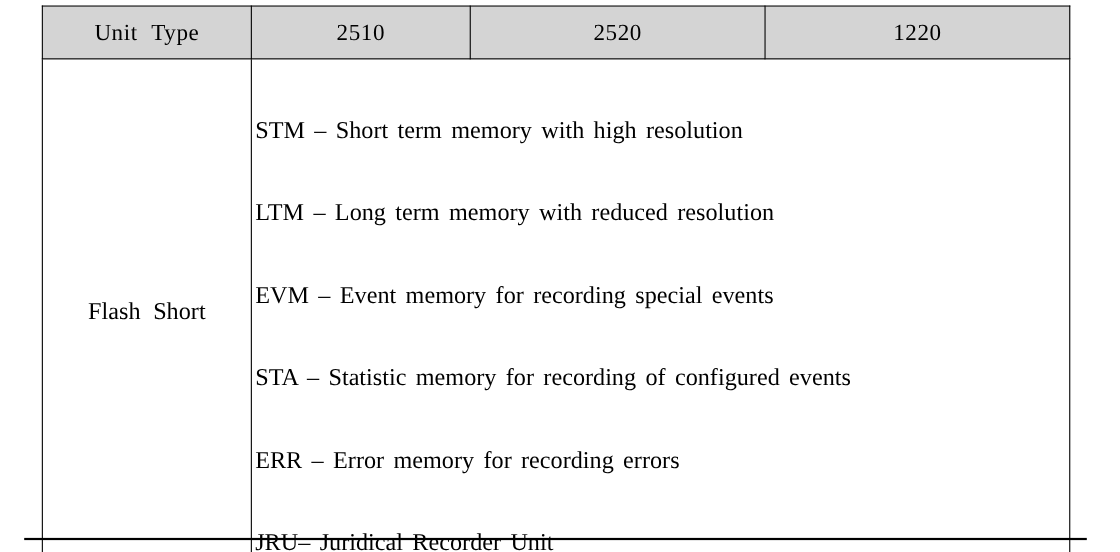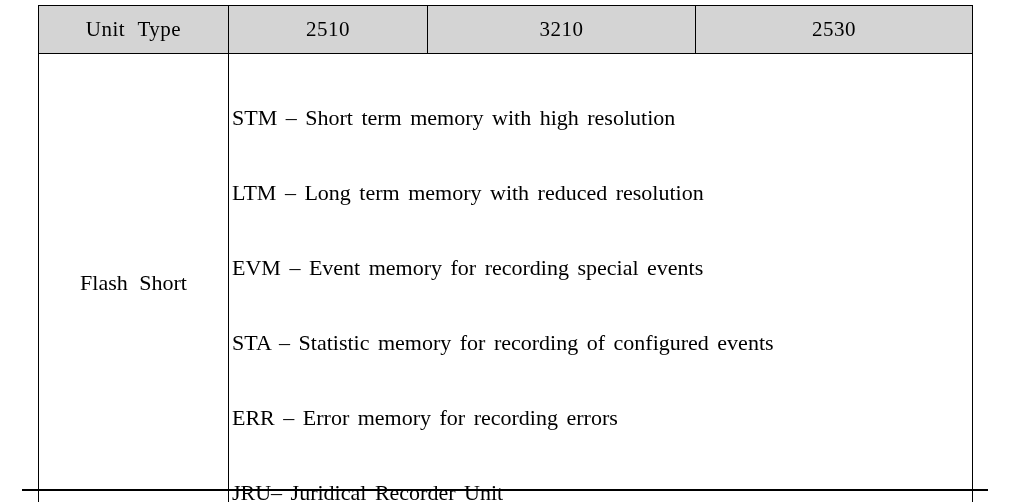--- a/index.html
+++ b/index.html
@@ -127,22 +127,22 @@
       <col class="c-label">
       <col class="c-2510">
       <col class="c-2520">
       <col class="c-2530">
     </colgroup>
     <tbody>
 
       <tr class="hdr-row">
         <td class="unit-type">Unit Type</td>
         <td>2510</td>
-        <td>3210</td>
-        <td>2530</td>
+        <td>2520</td>
+        <td>1220</td>
       </tr>
 
 
 
       <tr class="row-flash">
         <td class="label-cell">Flash Short</td>
         <td class="flash-cell" colspan="3">
           <ul class="flash-list">
             <li>STM – Short term memory with high resolution</li>
             <li>LTM – Long term memory with reduced resolution</li>

